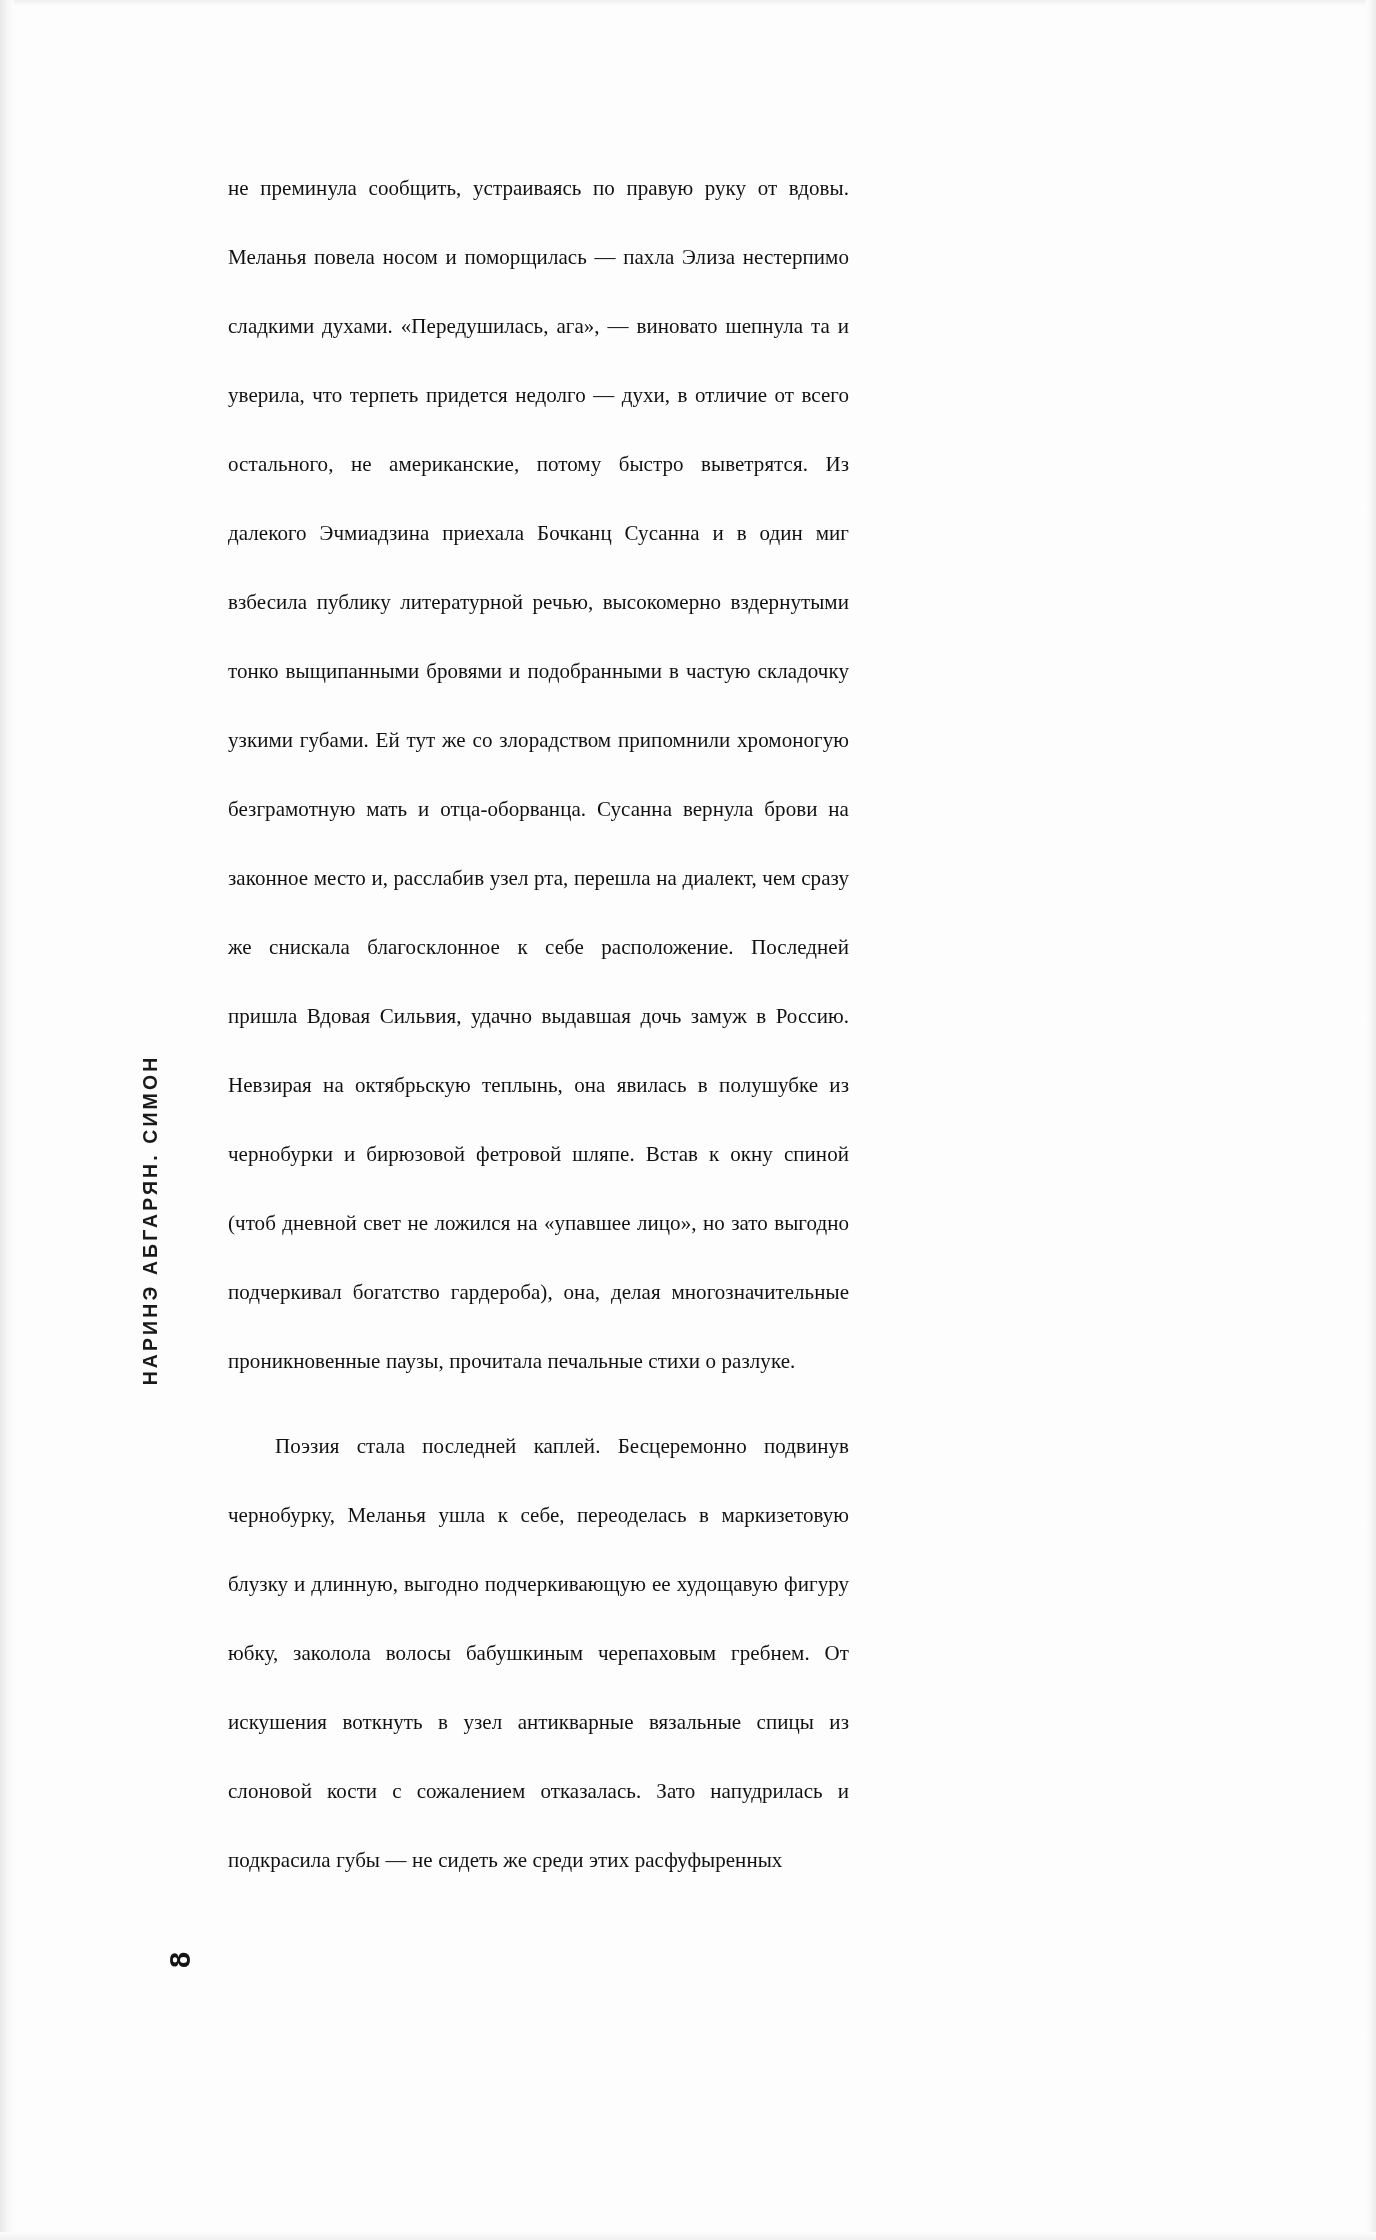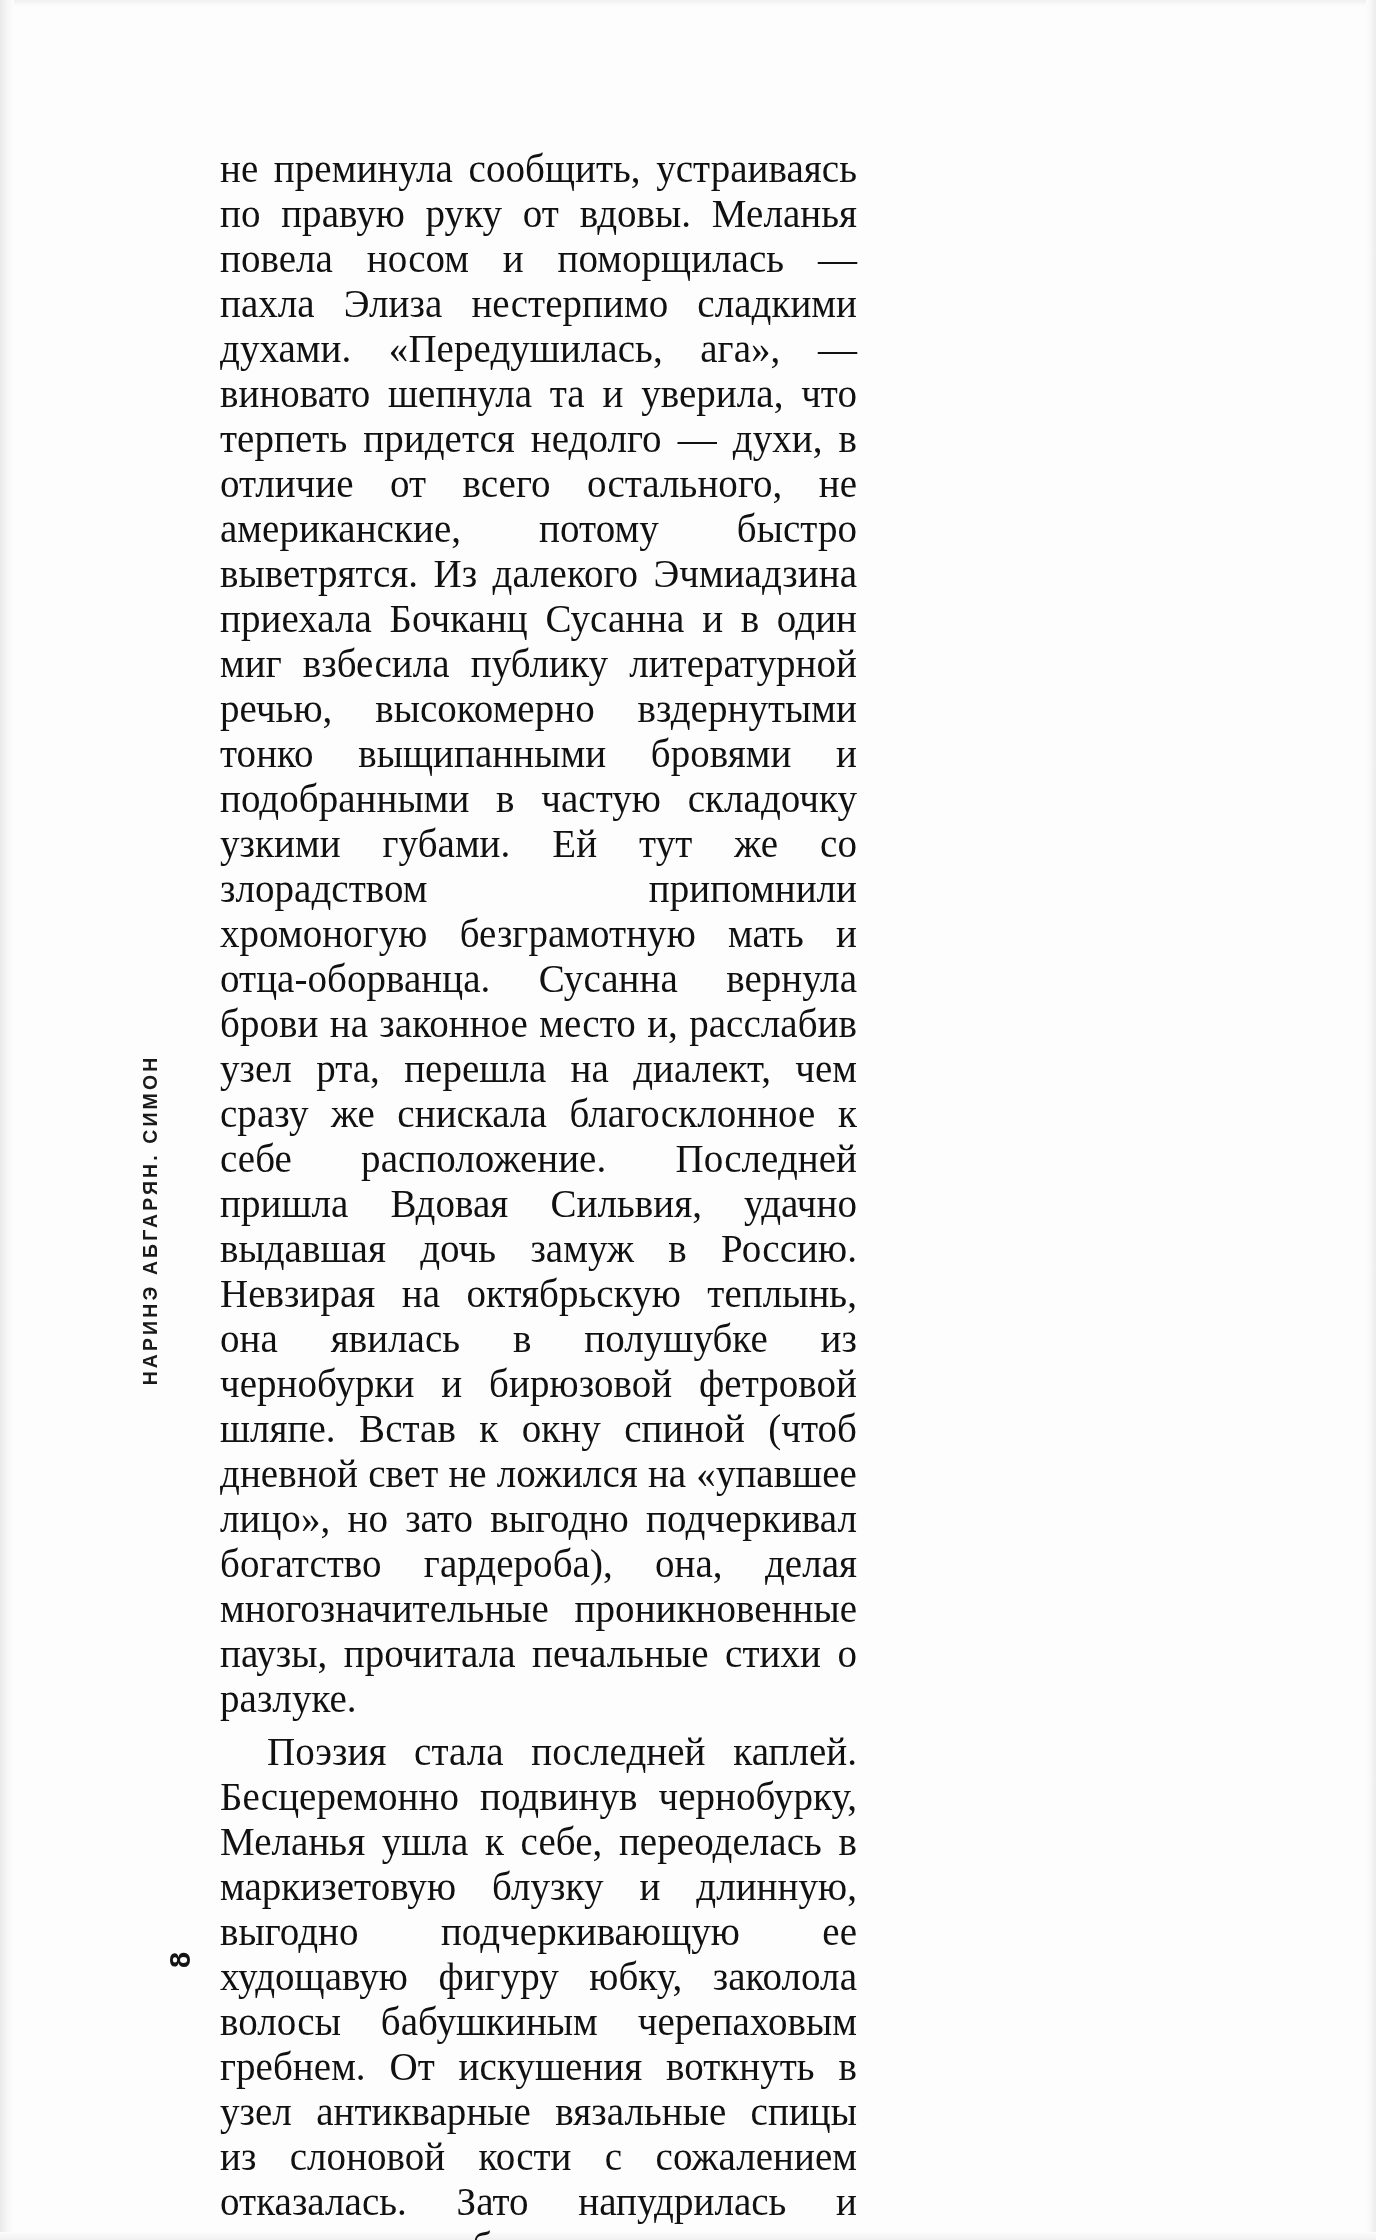--- a/index.html
+++ b/index.html
@@ -50,25 +50,25 @@
 
   
   .text-column {
     position: absolute;
     left: 212px;
     top: 138px;
     width: 653px;
   }
 
   .para {
-    margin: 8px;
+    margin: 16px;
     text-align: justify;
     text-justify: inter-word;
-    font-size: 39px;
-    line-height: 45px;
+    font-size: 21px;
+    line-height: 69px;
     letter-spacing: 0.05px;
     word-spacing: 0.2px;
     hyphens: manual;
     -webkit-hyphens: manual;
   }
   .para + .para {
     text-indent: 47px;
   }
   .para:last-child {
     

